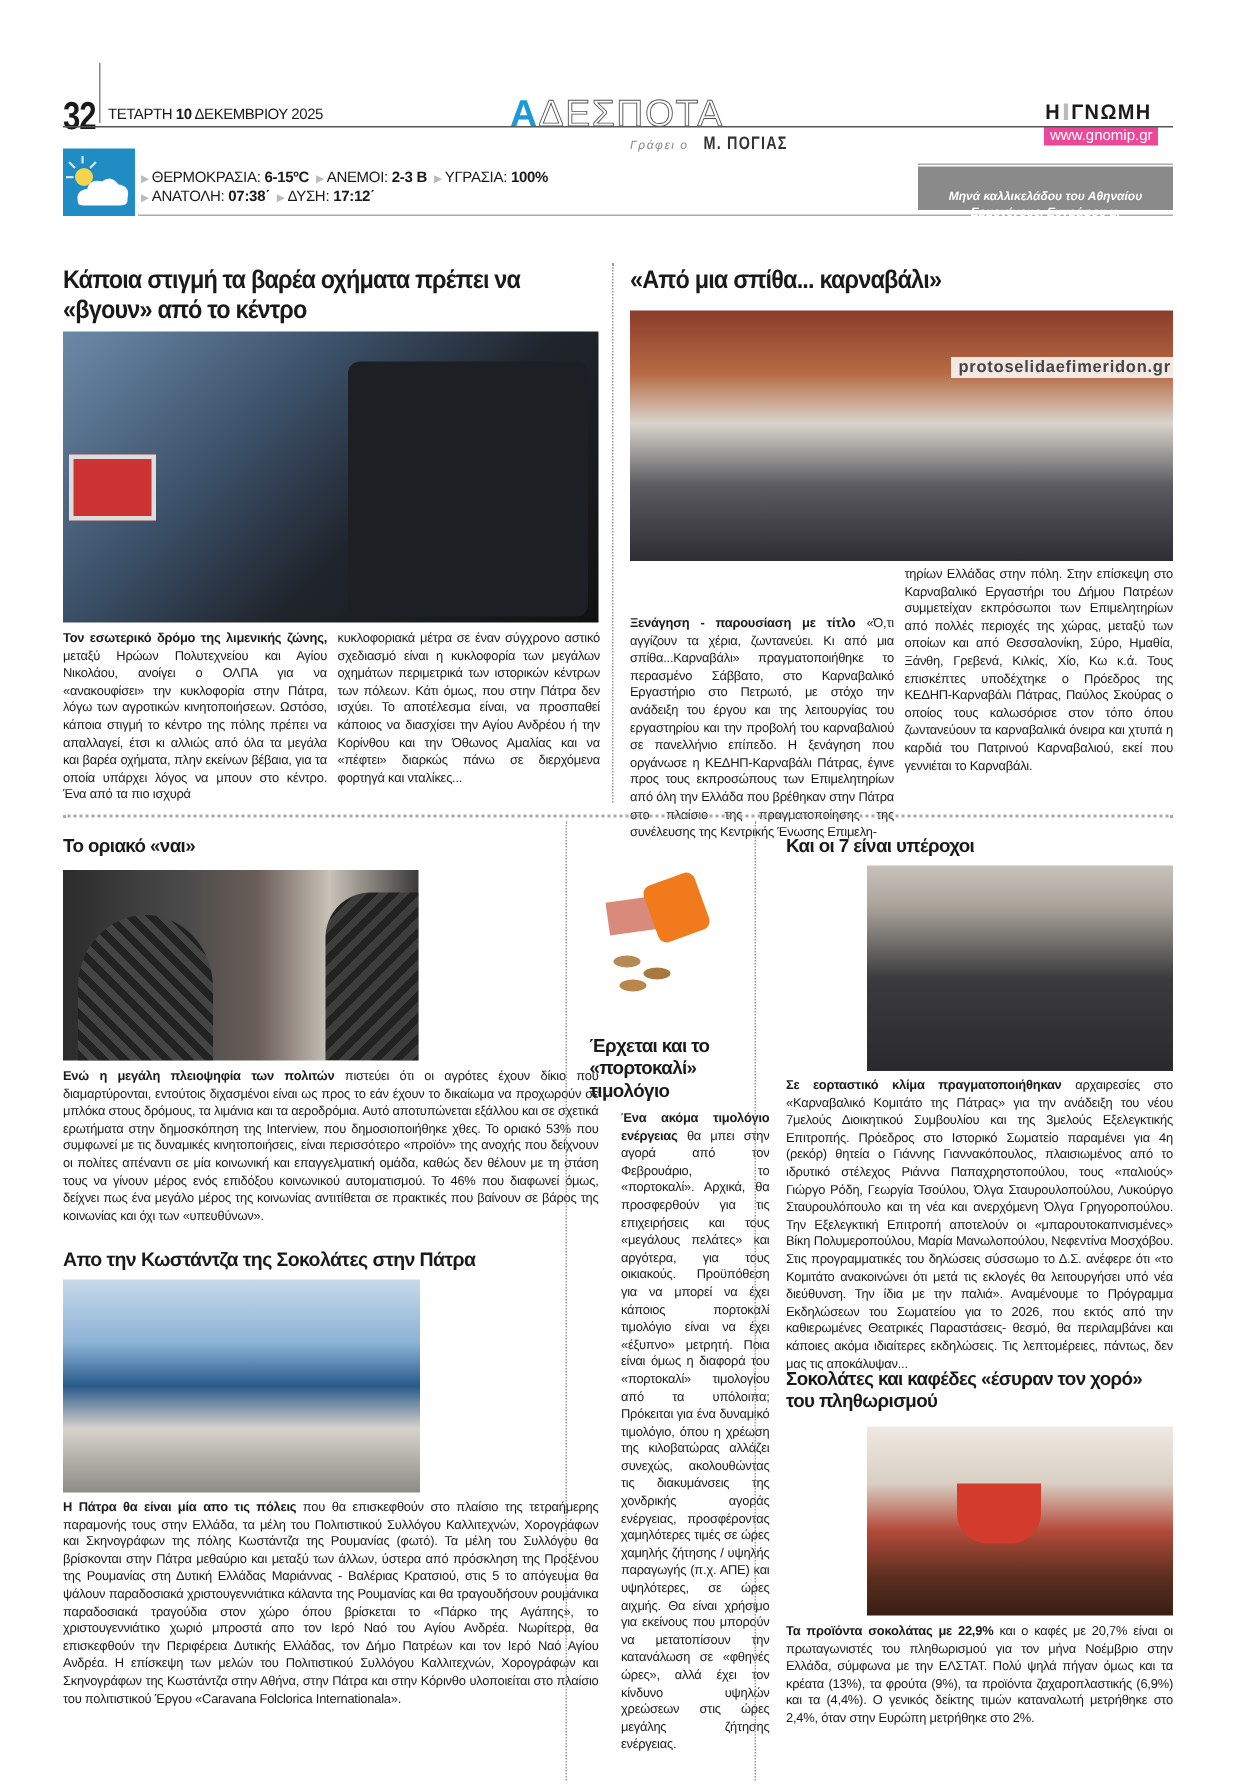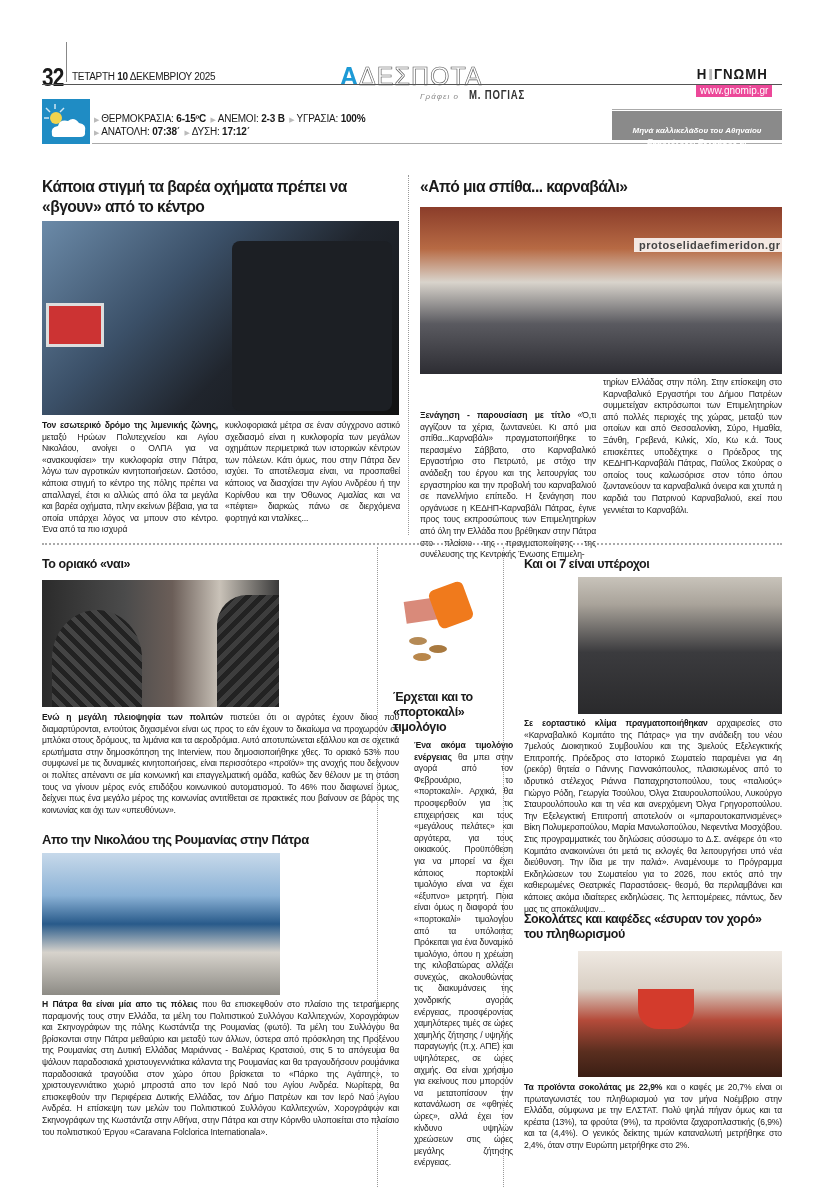--- a/index.html
+++ b/index.html
@@ -118,21 +118,21 @@
 <div class="abs img tractors" style="left:42px; top:580px; width:237px; height:127px;">
   <div style="position:absolute;left:10px;top:30px;width:90px;height:97px;border-radius:50% 50% 0 0;background:repeating-linear-gradient(45deg,#222 0 5px,#444 5px 10px);"></div>
   <div style="position:absolute;left:175px;top:15px;width:62px;height:112px;border-radius:30px 0 0 0;background:repeating-linear-gradient(135deg,#222 0 5px,#3d3d3d 5px 10px);"></div>
 </div>
 <div class="abs body" style="left:42px; top:712px; width:357px;">
   <b>Ενώ η μεγάλη πλειοψηφία των πολιτών</b> <span>πιστεύει ότι οι αγρότες έχουν δίκιο που διαμαρτύρονται, εντούτοις διχασμένοι είναι ως προς το εάν έχουν το δικαίωμα να προχωρούν σε μπλόκα στους δρόμους, τα λιμάνια και τα αεροδρόμια. Αυτό αποτυπώνεται εξάλλου και σε σχετικά ερωτήματα στην δημοσκόπηση της Interview, που δημοσιοποιήθηκε χθες. Το οριακό 53% που συμφωνεί με τις δυναμικές κινητοποιήσεις, είναι περισσότερο «προϊόν» της ανοχής που δείχνουν οι πολίτες απέναντι σε μία κοινωνική και επαγγελματική ομάδα, καθώς δεν θέλουν με τη στάση τους να γίνουν μέρος ενός επιδόξου κοινωνικού αυτοματισμού. Το 46% που διαφωνεί όμως, δείχνει πως ένα μεγάλο μέρος της κοινωνίας αντιτίθεται σε πρακτικές που βαίνουν σε βάρος της κοινωνίας και όχι των «υπευθύνων».</span>
 </div>
 
 <div class="abs vdots" style="left:377px; top:547px; height:640px;"></div>
 
-<div class="abs h2" style="left:42px; top:832px; width:357px; font-size:13px;">Απο την Νικολάου της Ρουμανίας στην Πάτρα</div>
+<div class="abs h2" style="left:42px; top:832px; width:357px; font-size:13px;">Απο την Κωστάντζα της Σοκολάτες στην Πάτρα</div>
 <div class="abs img harbor" style="left:42px; top:853px; width:238px; height:142px;"></div>
 <div class="abs body" style="left:42px; top:999px; width:357px;">
   <b>Η Πάτρα θα είναι μία απο τις πόλεις</b> <span>που θα επισκεφθούν στο πλαίσιο της τετραήμερης παραμονής τους στην Ελλάδα, τα μέλη του Πολιτιστικού Συλλόγου Καλλιτεχνών, Χορογράφων και Σκηνογράφων της πόλης Κωστάντζα της Ρουμανίας (φωτό). Τα μέλη του Συλλόγου θα βρίσκονται στην Πάτρα μεθαύριο και μεταξύ των άλλων, ύστερα από πρόσκληση της Προξένου της Ρουμανίας στη Δυτική Ελλάδας Μαριάννας - Βαλέριας Κρατσιού, στις 5 το απόγευμα θα ψάλουν παραδοσιακά χριστουγεννιάτικα κάλαντα της Ρουμανίας και θα τραγουδήσουν ρουμάνικα παραδοσιακά τραγούδια στον χώρο όπου βρίσκεται το «Πάρκο της Αγάπης», το χριστουγεννιάτικο χωριό μπροστά απο τον Ιερό Ναό του Αγίου Ανδρέα. Νωρίτερα, θα επισκεφθούν την Περιφέρεια Δυτικής Ελλάδας, τον Δήμο Πατρέων και τον Ιερό Ναό Αγίου Ανδρέα. Η επίσκεψη των μελών του Πολιτιστικού Συλλόγου Καλλιτεχνών, Χορογράφων και Σκηνογράφων της Κωστάντζα στην Αθήνα, στην Πάτρα και στην Κόρινθο υλοποιείται στο πλαίσιο του πολιτιστικού Έργου «Caravana Folclorica Internationala».</span>
 </div>
 
 <div class="abs img bill" style="left:393px; top:571px; width:94px; height:110px;">
   <div style="position:absolute;left:12px;top:28px;width:40px;height:22px;background:#d98a7a;transform:rotate(-8deg);"></div>
   <div style="position:absolute;left:40px;top:14px;width:36px;height:40px;background:#f07a1c;border-radius:6px;transform:rotate(-20deg);"></div>
   <div style="position:absolute;left:16px;top:66px;width:18px;height:8px;background:#b58a55;border-radius:50%;"></div>
   <div style="position:absolute;left:36px;top:74px;width:18px;height:8px;background:#a8793f;border-radius:50%;"></div>

